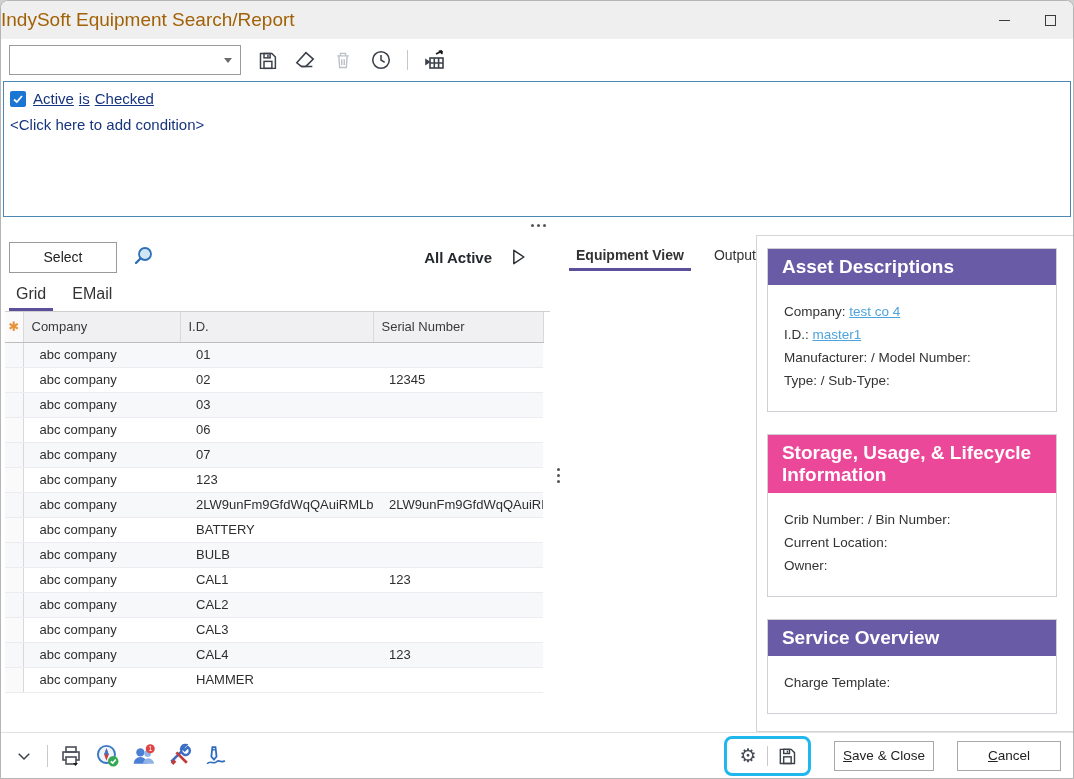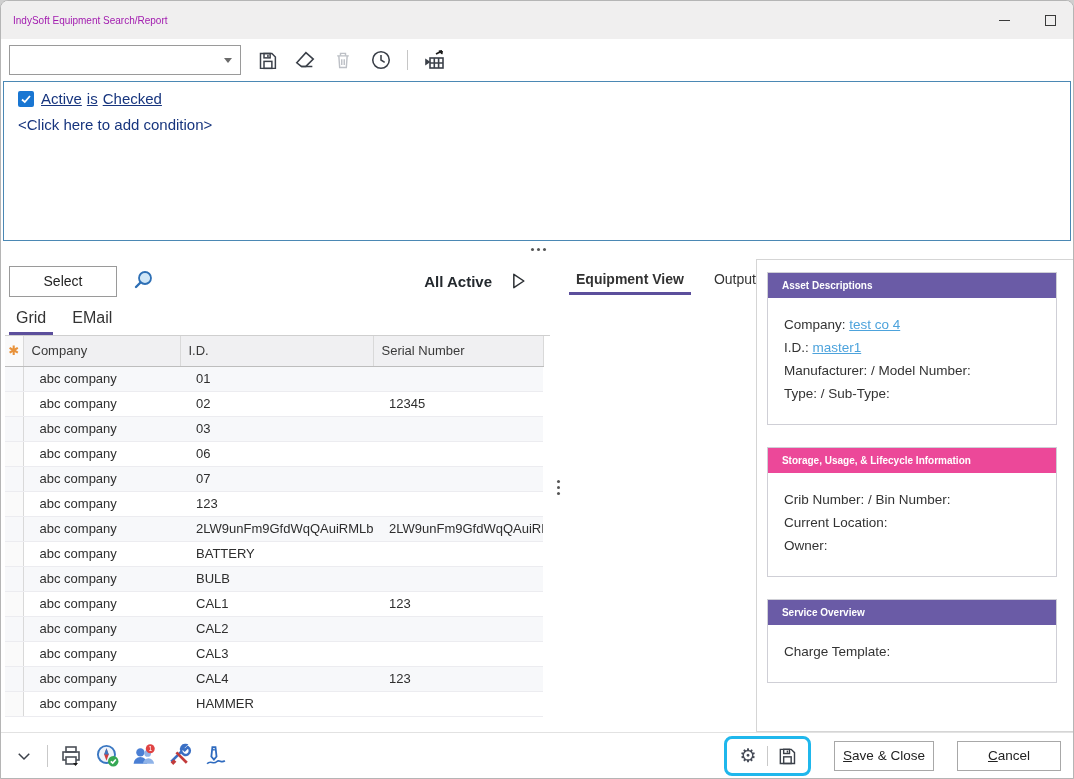--- a/index.html
+++ b/index.html
@@ -4,33 +4,33 @@
 <style>
   * { margin:0; padding:0; box-sizing:border-box; }
   html,body { background:#cfcfcf; font-family:"Liberation Sans", sans-serif; }
   .window {
     width:1074px; height:779px; background:#fff; position:relative;
     border:1px solid #b5b5b5; border-radius:8px 8px 0 0; overflow:hidden;
     display:flex; flex-direction:column;
   }
   
   .titlebar { height:38px; background:#f0efef; display:flex; align-items:center; flex:0 0 auto; }
-  .titlebar .title { font-size:10px; color:#a21caf; padding-left:12px; flex:1; }
+  .titlebar .title { font-size:19px; color:#a16207; flex:1; }
   .win-btn { width:46px; height:38px; display:flex; align-items:center; justify-content:center; cursor:pointer; }
   .min-glyph { width:11px; height:0; border-top:1.6px solid #3a3a3a; }
   .max-glyph { width:11px; height:11px; border:1.4px solid #3a3a3a; }
   
   .toolbar { height:42px; display:flex; align-items:center; padding-left:8px; gap:14px; flex:0 0 auto; background:#fff; }
   .combo { width:232px; height:30px; border:1px solid #9a9a9a; background:#fff; position:relative; display:flex; align-items:center; }
   .combo input { border:none; outline:none; width:200px; height:26px; padding-left:6px; font-size:13px; font-family:"Liberation Sans",sans-serif; }
   .combo .arrow { position:absolute; right:8px; top:12px; width:0; height:0; border-left:4px solid transparent; border-right:4px solid transparent; border-top:5px solid #6b6b6b; }
   .tb-icon { width:24px; height:24px; display:flex; align-items:center; justify-content:center; cursor:pointer; }
   .tb-sep { width:1px; height:20px; background:#c6c6c6; }
   
-  .cond-panel { height:160px; margin:0 2px; border:1px solid #4b88b4; background:#fff; padding:8px 14px; flex:0 0 auto; }
+  .cond-panel { height:136px; margin:0 2px; border:1px solid #4b88b4; background:#fff; padding:8px 6px; flex:0 0 auto; }
   .cond-row1 { display:flex; align-items:center; gap:7px; }
   .checkbox { width:16px; height:16px; border-radius:2px; display:flex; align-items:center; justify-content:center; }
   .cond-links { font-size:15px; }
   .cond-links a { text-decoration:underline; margin-right:5px; cursor:pointer; }
   .add-cond { font-size:15px; margin-top:9px; cursor:pointer; }
   
   .hsplit { height:18px; position:relative; flex:0 0 auto; cursor:row-resize; }
   .dots-h { position:absolute; left:50%; top:7px; width:3px; height:3px; background:#555; border-radius:50%;
             box-shadow:6px 0 0 #555, -6px 0 0 #555; }
   .vsplit { width:16px; position:relative; cursor:col-resize; flex:0 0 auto; }
@@ -56,21 +56,21 @@
   table.grid th { height:30px; background:#f0f0f2; font-weight:normal; text-align:left; padding-left:8px;
                   border-right:1px solid #d9d9d9; border-bottom:1px solid #bdbdbd; color:#3a3a3a; overflow:hidden; white-space:nowrap; }
   table.grid td { height:25px; padding-left:16px; border-bottom:1px solid #ececf0; overflow:hidden; white-space:nowrap; }
   table.grid tr.alt td { background:#f7f8fa; }
   table.grid td.rowhdr, table.grid th.rowhdr { width:18px; padding:0; background:#fafafa; border-right:1px solid #d9d9d9; text-align:center; }
   .star { color:#e8923a; font-size:13px; }
   
   .right-col { flex:1; display:flex; flex-direction:row; overflow:hidden; }
   .detail-box { flex:1; border:1px solid #d5d5d5; border-right:none; overflow:hidden; padding:12px 16px 0 10px; }
   .card { border:1px solid #cfcfd6; margin-bottom:22px; background:#fff; }
-  .card-hdr { background:#6a5ba6; color:#fff; font-weight:bold; font-size:10px; padding:7px 14px; }
+  .card-hdr { background:#6a5ba6; color:#fff; font-weight:bold; font-size:19px; padding:7px 14px; }
   .card-body { padding:16px 14px 18px 16px; font-size:13.5px; color:#333; line-height:1.7; }
   .card-body a { text-decoration:underline; cursor:pointer; }
   
   .footer { height:46px; border-top:1px solid #e2e2e2; background:#fff; display:flex; align-items:center; padding:0 12px 0 10px; gap:10px; flex:0 0 auto; }
   .ft-sep { width:1px; height:22px; background:#c9c9c9; }
   .ft-icon { width:26px; height:26px; display:flex; align-items:center; justify-content:center; cursor:pointer; }
   .hl-box { display:flex; align-items:center; gap:6px; border:3px solid #1fb7ec; border-radius:8px; padding:4px 8px; }
   .hl-box .ft-sep { height:20px; }
   .btn { height:30px; background:#fff; border:1px solid #a8a8a8; font-size:13.5px; color:#222; cursor:pointer; font-family:"Liberation Sans",sans-serif;margin-left:13px; }
   .btn.saveclose { width:100px; }

